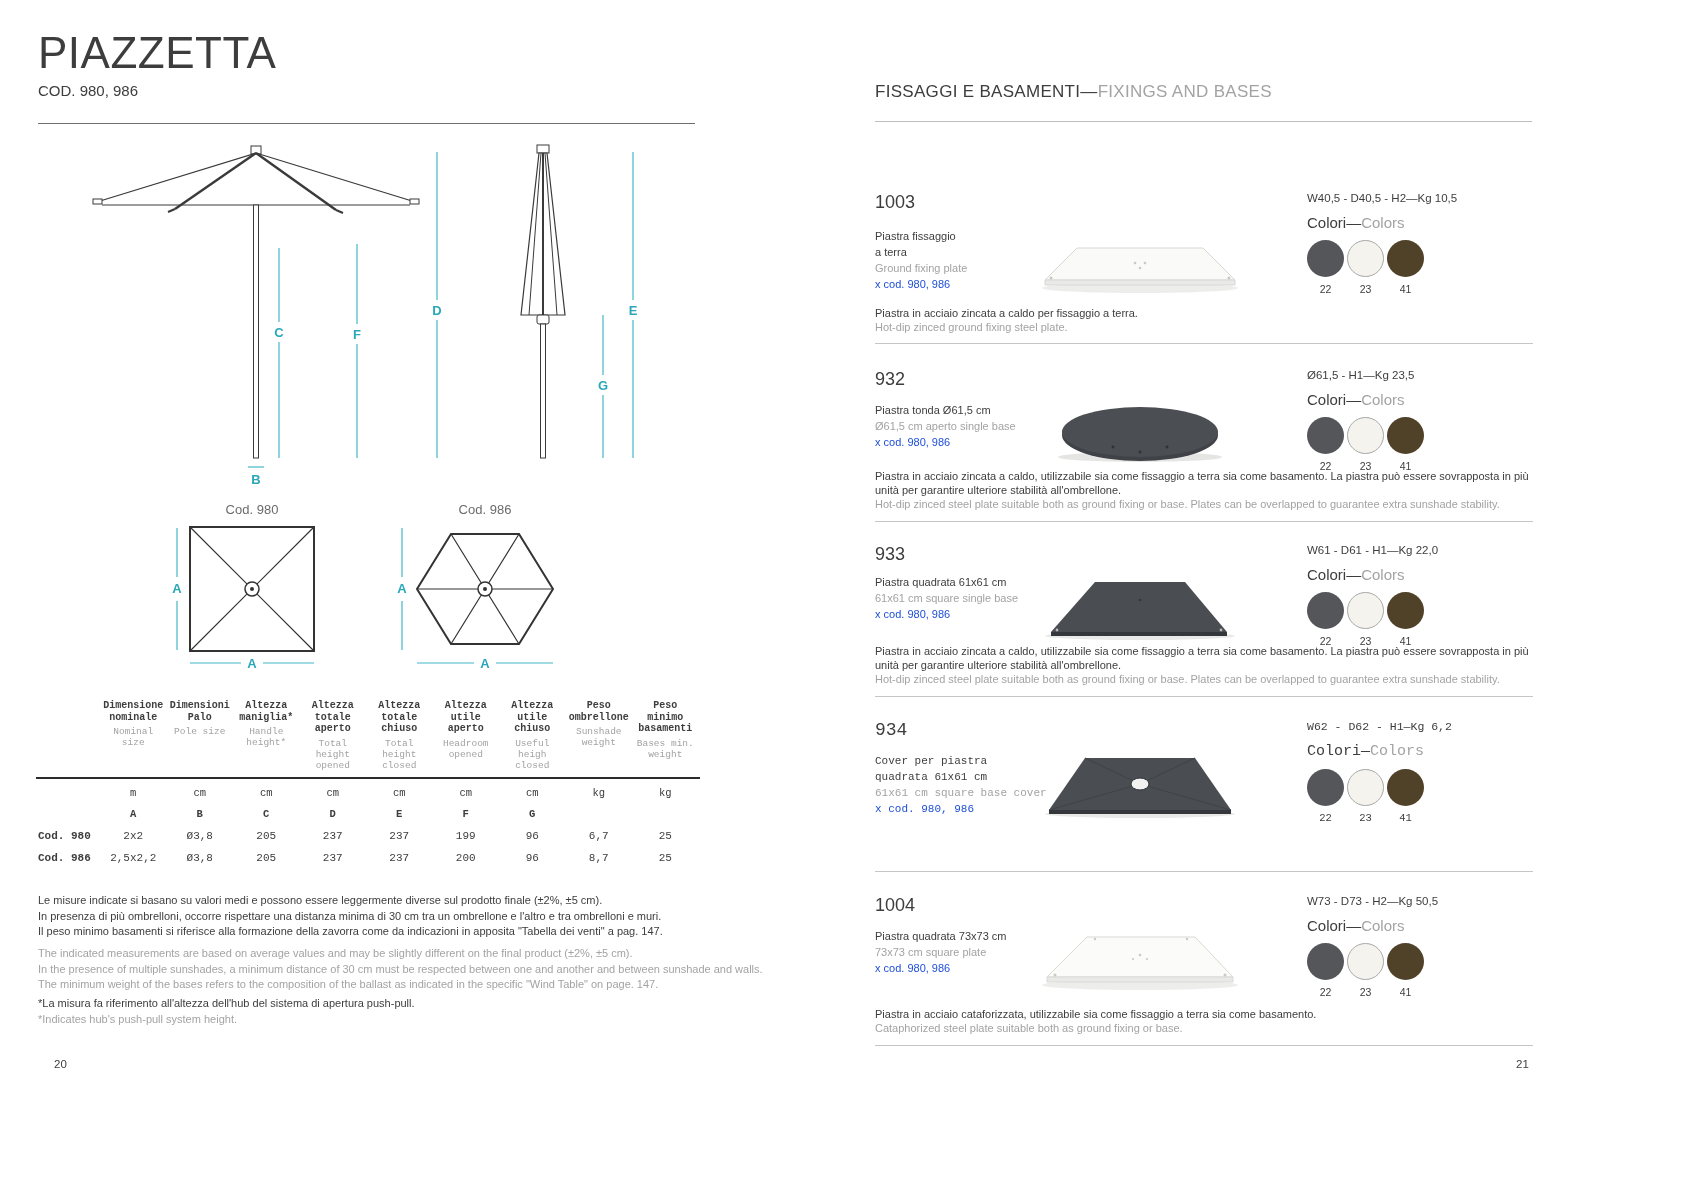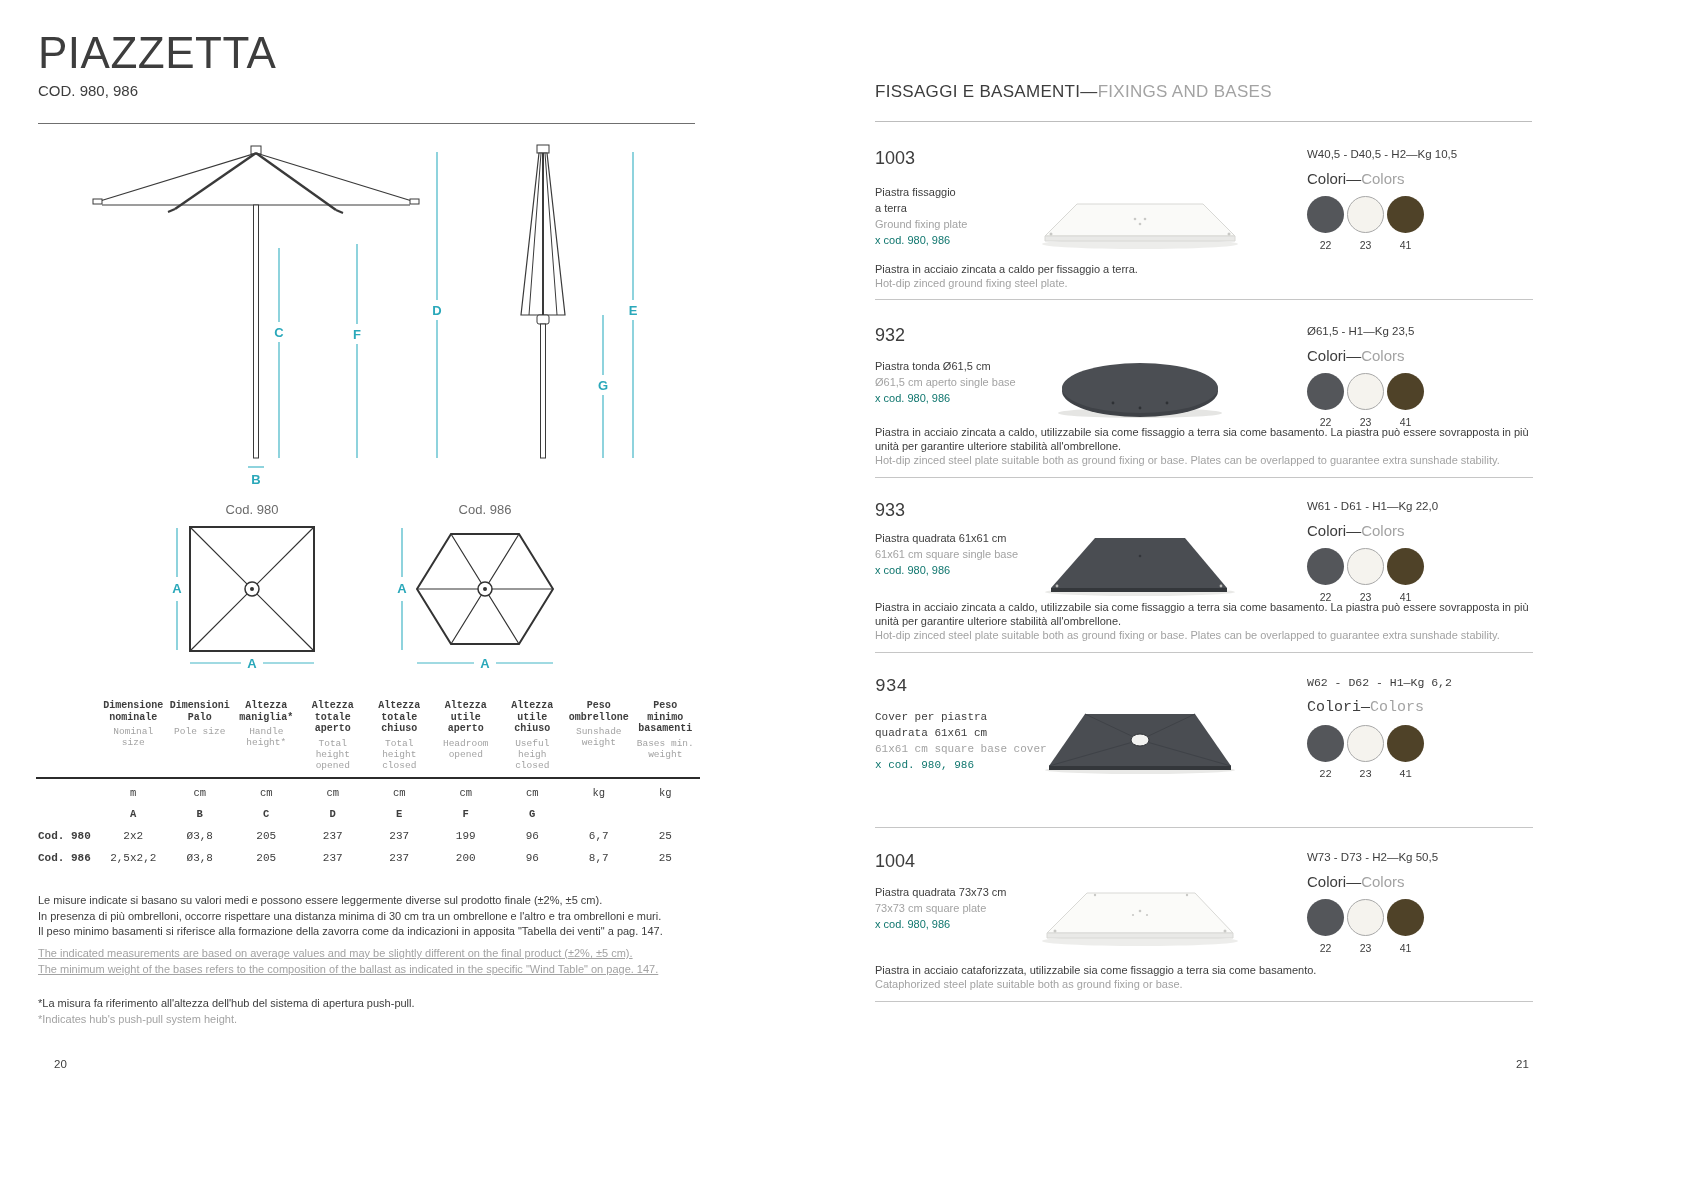--- a/index.html
+++ b/index.html
@@ -18,35 +18,35 @@
   .t-cell { text-align:center; padding:0 2px; }
   .t-label { text-align:left; font-weight:bold; padding-left:2px; }
   .t-head { padding-bottom:6px; border-bottom:2px solid #2b2b2b; }
   .t-it { font-size:10px; font-weight:bold; line-height:11.5px; min-height:23px; display:flex; flex-direction:column; justify-content:flex-end; }
   .t-en { font-size:9.5px; color:#a3a3a3; line-height:11px; margin-top:3px; min-height:22px; }
   .t-units .t-cell { padding-top:8px; font-size:10.5px; }
   .t-letters .t-cell { padding-top:9px; font-size:10.5px; font-weight:bold; }
   .t-data .t-cell { padding-top:10px; font-size:11px; }
 
   .notes { left:38px; font-size:11px; line-height:15.5px; color:#3d3d3d; }
-  .notes.gray { color:#a3a3a3;text-decoration:underline; }
+  .notes.gray { color:#a3a3a3; }
   .pagenum { top:1058px; font-size:11.5px; color:#3d3d3d; }
 
   
   .r-header { left:875px; top:82px; font-size:17px; letter-spacing:.3px; }
   .r-header .hd-it { color:#3d3d3d; }
   .r-header .hd-en { color:#a3a3a3; }
   .r-header-rule { left:875px; top:121px; width:657px; height:1px; background:#bdbdbd; }
 
-  .product { position:absolute; left:875px; width:658px; }
+  .product { position:absolute; left:875px; width:658px;margin-top:44px; }
   .p-code { position:absolute; left:0; top:0; font-size:18px; color:#3d3d3d; }
   .p-names { position:absolute; left:0; width:185px; font-size:11px; line-height:16px; }
   .p-name-it { color:#3d3d3d; }
   .p-name-en { color:#a3a3a3; }
-  .p-xcod  { color:#0f766e; }
+  .p-xcod  { color:#1d4ed8; }
   .p-img { position:absolute; left:160px; width:210px; height:75px; }
   .p-right { position:absolute; left:432px; top:0; width:226px; }
   .p-spec { font-size:11.5px; color:#3d3d3d; white-space:nowrap; }
   .p-colors-label { margin-top:10px; font-size:15px; }
   .p-colors-label .cl-it { color:#3d3d3d; }
   .p-colors-label .cl-en { color:#a3a3a3; }
   .p-swatches { margin-top:9px; display:flex; gap:3px; }
   .swatch { width:37px; height:37px; border-radius:50%; }
   .sw-22 { background:#54565a; }
   .sw-23 { background:#f5f3ee; border:1px solid #a8a8a8; }
@@ -239,20 +239,21 @@
     </div>
   </div>
 
   <div class="abs notes" style="top:893px;">
     <div>Le misure indicate si basano su valori medi e possono essere leggermente diverse sul prodotto finale  (±2%, ±5 cm).</div>
     <div>In presenza di più ombrelloni, occorre rispettare una distanza minima di 30 cm tra un ombrellone e l'altro e tra ombrelloni e muri.</div>
     <div>Il peso minimo basamenti si riferisce alla formazione della zavorra come da indicazioni in apposita "Tabella dei venti" a pag. 147.</div>
   </div>
   <div class="abs notes gray" style="top:946px;">
     <div>The indicated measurements are based on average values and may be slightly different on the final product (±2%, ±5 cm).</div>
+    <div>In the presence of multiple sunshades, a minimum distance of 30 cm must be respected between one and another and between sunshade and walls.</div>
     <div>The minimum weight of the bases refers to the composition of the ballast as indicated in the specific "Wind Table" on page. 147.</div>
   </div>
   <div class="abs notes" style="top:996px;">
     <div>*La misura fa riferimento all'altezza dell'hub del sistema di apertura push-pull.</div>
     <div class="gray" style="color:#a3a3a3;">*Indicates hub's push-pull system height.</div>
   </div>
   <div class="abs pagenum" style="left:54px;">20</div>
 
   <div class="abs r-header">
     <span class="hd-it">FISSAGGI E BASAMENTI</span><span class="hd-it">—</span><span class="hd-en">FIXINGS AND BASES</span>

